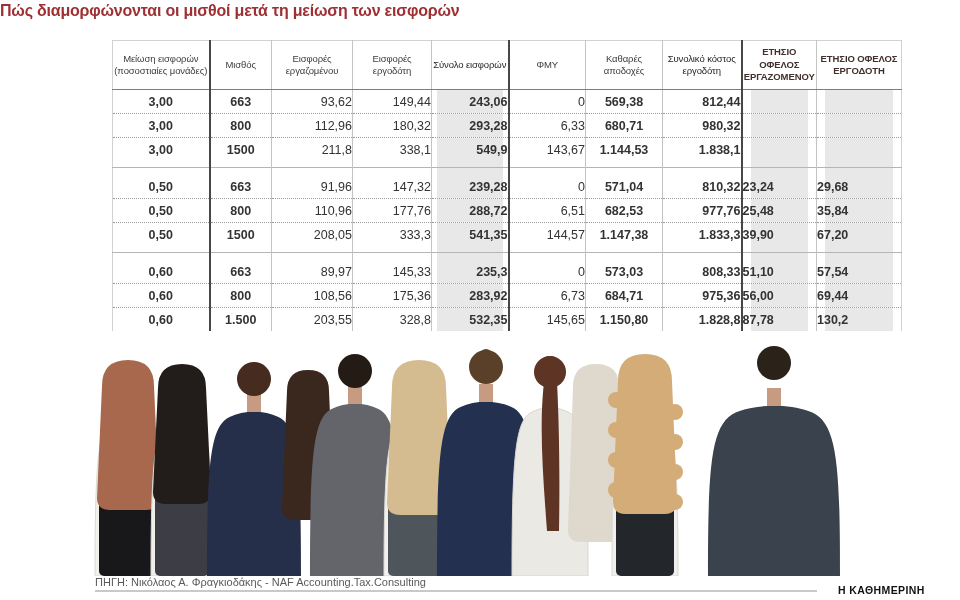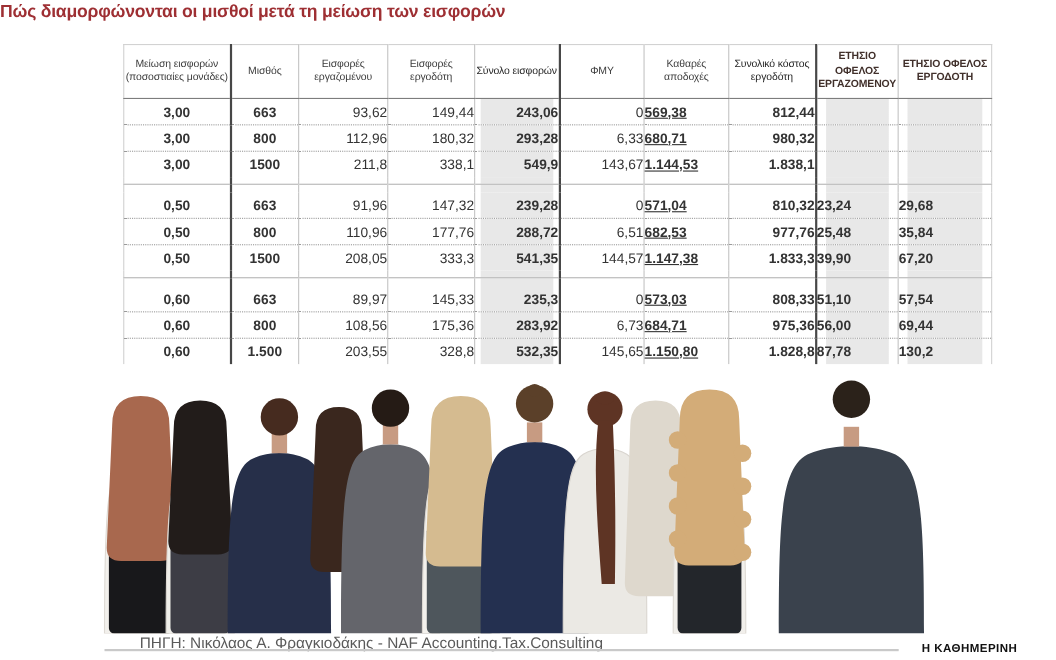--- a/index.html
+++ b/index.html
@@ -19,27 +19,27 @@
   .vr-dark{border-right:2px solid #474747;}
   .vr-light{border-right:1px solid #c4c4c4;}
   tr.dot td{border-top:1px dotted #9a9a9a;}
   tr.sp1 td{height:6px;border-top:none;}
   tr.sp2 td{height:7px;border-top:1px solid #b5b5b5;}
   td.c0{text-align:center;font-weight:bold;color:#2b2b2b;}
   td.c1{text-align:center;font-weight:bold;color:#9e2b33;}
   td.c2,td.c3{text-align:right;padding-right:18px;color:#3a3a3a;}
   td.c4{text-align:right;padding-right:20px;font-weight:bold;color:#9e2b33;}
   td.c5{text-align:right;padding-right:14px;color:#3a3a3a;}
-  td.c6{text-align:left;padding-right:16px;font-weight:bold;color:#9e2b33;text-decoration:underline;}
+  td.c6{text-align:center;padding-right:16px;font-weight:bold;color:#9e2b33;}
   td.c7{text-align:right;padding-right:14px;font-weight:bold;color:#1d1d1d;}
   td.c8,td.c9{text-align:left;font-weight:bold;color:#9e2b33;}
   .band-wide{background:linear-gradient(#e8e8e8,#e8e8e8) center/calc(100% - 10px) 100% no-repeat;}
   .band-narrow{background:linear-gradient(#e8e8e8,#e8e8e8) center/calc(100% - 16px) 100% no-repeat;}
   .photo{position:absolute;left:88px;top:340px;width:789px;height:236px;}
-  .source{position:absolute;left:95px;top:576px;font-size:14px;color:#5a5a5a;margin-left:32px;}
+  .source{position:absolute;left:95px;top:576px;font-size:11px;color:#5a5a5a;}
   .footer-line{position:absolute;left:95px;top:590px;width:722px;height:2px;background:#c9c9c9;}
   .logo{position:absolute;left:826px;top:584px;font-size:10.5px;font-weight:bold;
         color:#111;letter-spacing:0.4px;padding-left:12px;}
 </style>
 </head>
 <body>
 
 <div class="canvas">
 
   <div class="title">Πώς διαμορφώνονται οι μισθοί μετά τη μείωση των εισφορών</div>

